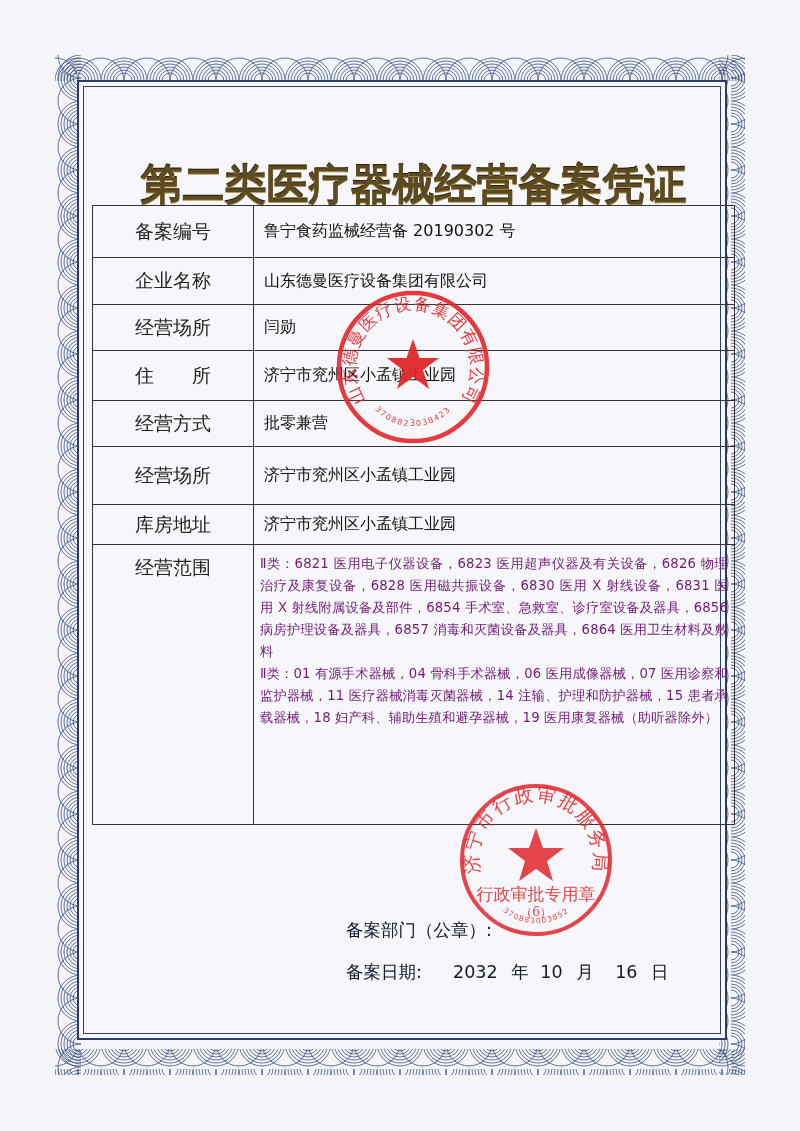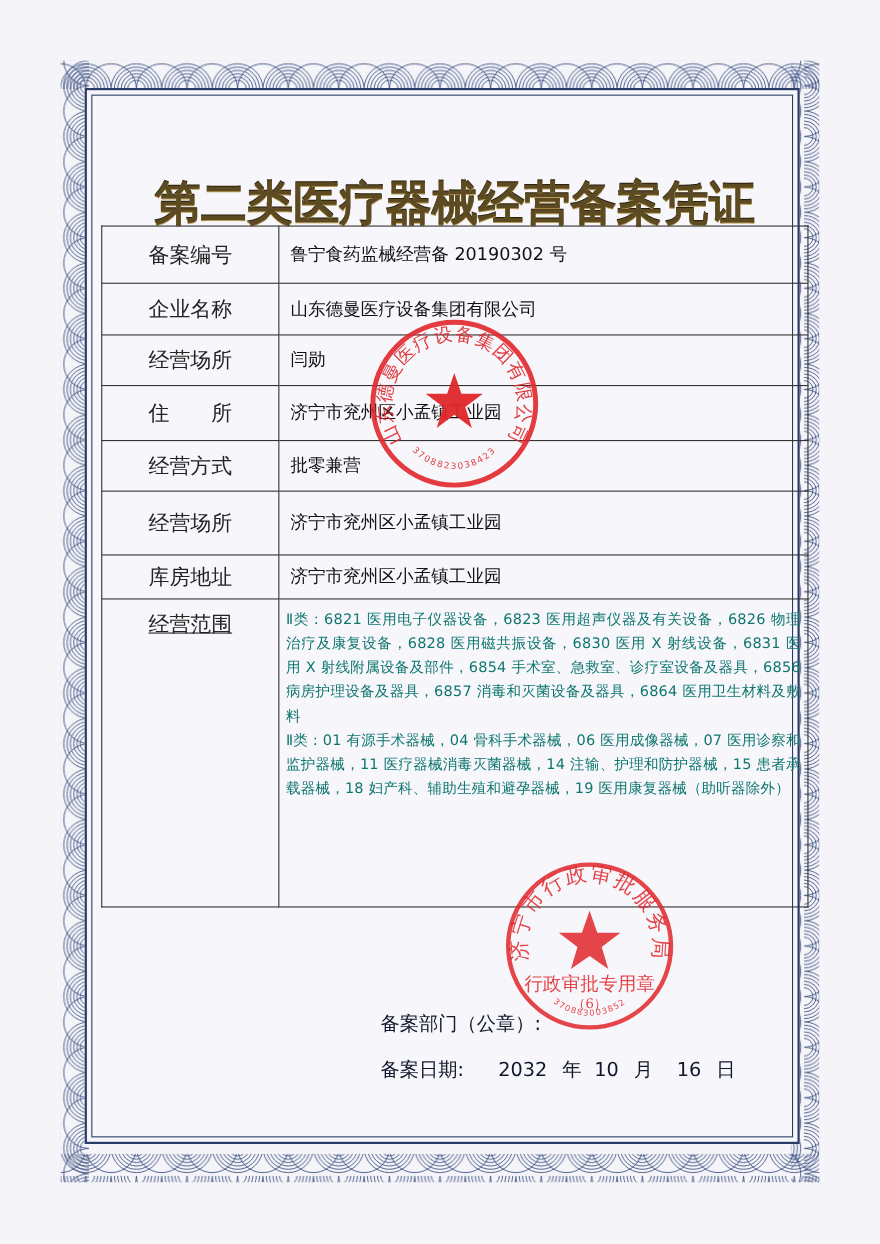--- a/index.html
+++ b/index.html
@@ -7,22 +7,22 @@
   .sheet{position:absolute;left:0;top:0;width:800px;height:1131px;background:#f5f5f9;}
   .guilloche{position:absolute;left:55px;top:55px;width:690px;height:1020px;}
   .frame-outer{position:absolute;left:77px;top:80px;width:650px;height:960px;border:2px solid #2c3c68;box-sizing:border-box;background:#f7f7fb;}
   .frame-inner{position:absolute;left:83px;top:86px;width:638px;height:948px;border:1px solid #2c3c68;box-sizing:border-box;}
   .title{position:absolute;left:92px;top:160px;width:643px;text-align:center;font-family:"DejaVu Serif","Liberation Serif",serif;font-weight:bold;font-size:42px;letter-spacing:0px;color:#5b4a22;text-shadow:0 1px 0 #b89a52,0 -1px 0 #2a200c;line-height:50px;}
   table.info{position:absolute;left:92px;top:205px;width:643px;border-collapse:collapse;table-layout:fixed;}
   table.info td{border:1.5px solid #333;padding:0;vertical-align:middle;}
   td.lbl{width:160px;text-align:center;font-size:19px;color:#222;font-family:"DejaVu Sans","Liberation Sans",sans-serif;}
   td.lbl.small{font-size:15.5px;}
   td.val{padding-left:10px !important;font-size:16px;color:#111;font-family:"DejaVu Sans","Liberation Sans",sans-serif;}
-  td.scope-lbl{vertical-align:top !important;padding-top:10px !important;text-decoration:underline;}
-  .scope{padding:8px 6px 0 6px;font-size:13.2px;line-height:22px;color:#0f766e;text-align:justify;letter-spacing:0.2px;}
+  td.scope-lbl{vertical-align:top !important;padding-top:10px !important;}
+  .scope{padding:8px 6px 0 6px;font-size:13.2px;line-height:22px;color:#701a75;text-align:justify;letter-spacing:0.2px;}
   .scope p{margin:0;}
   .footer-line{position:absolute;left:346px;font-size:17.5px;color:#0f172a;font-family:"DejaVu Sans","Liberation Sans",sans-serif;}
   .seal{position:absolute;pointer-events:none;}
 </style>
 </head>
 <body>
 
 <div class="sheet">
 
   <svg class="guilloche" viewBox="0 0 690 1020" width="690" height="1020">

